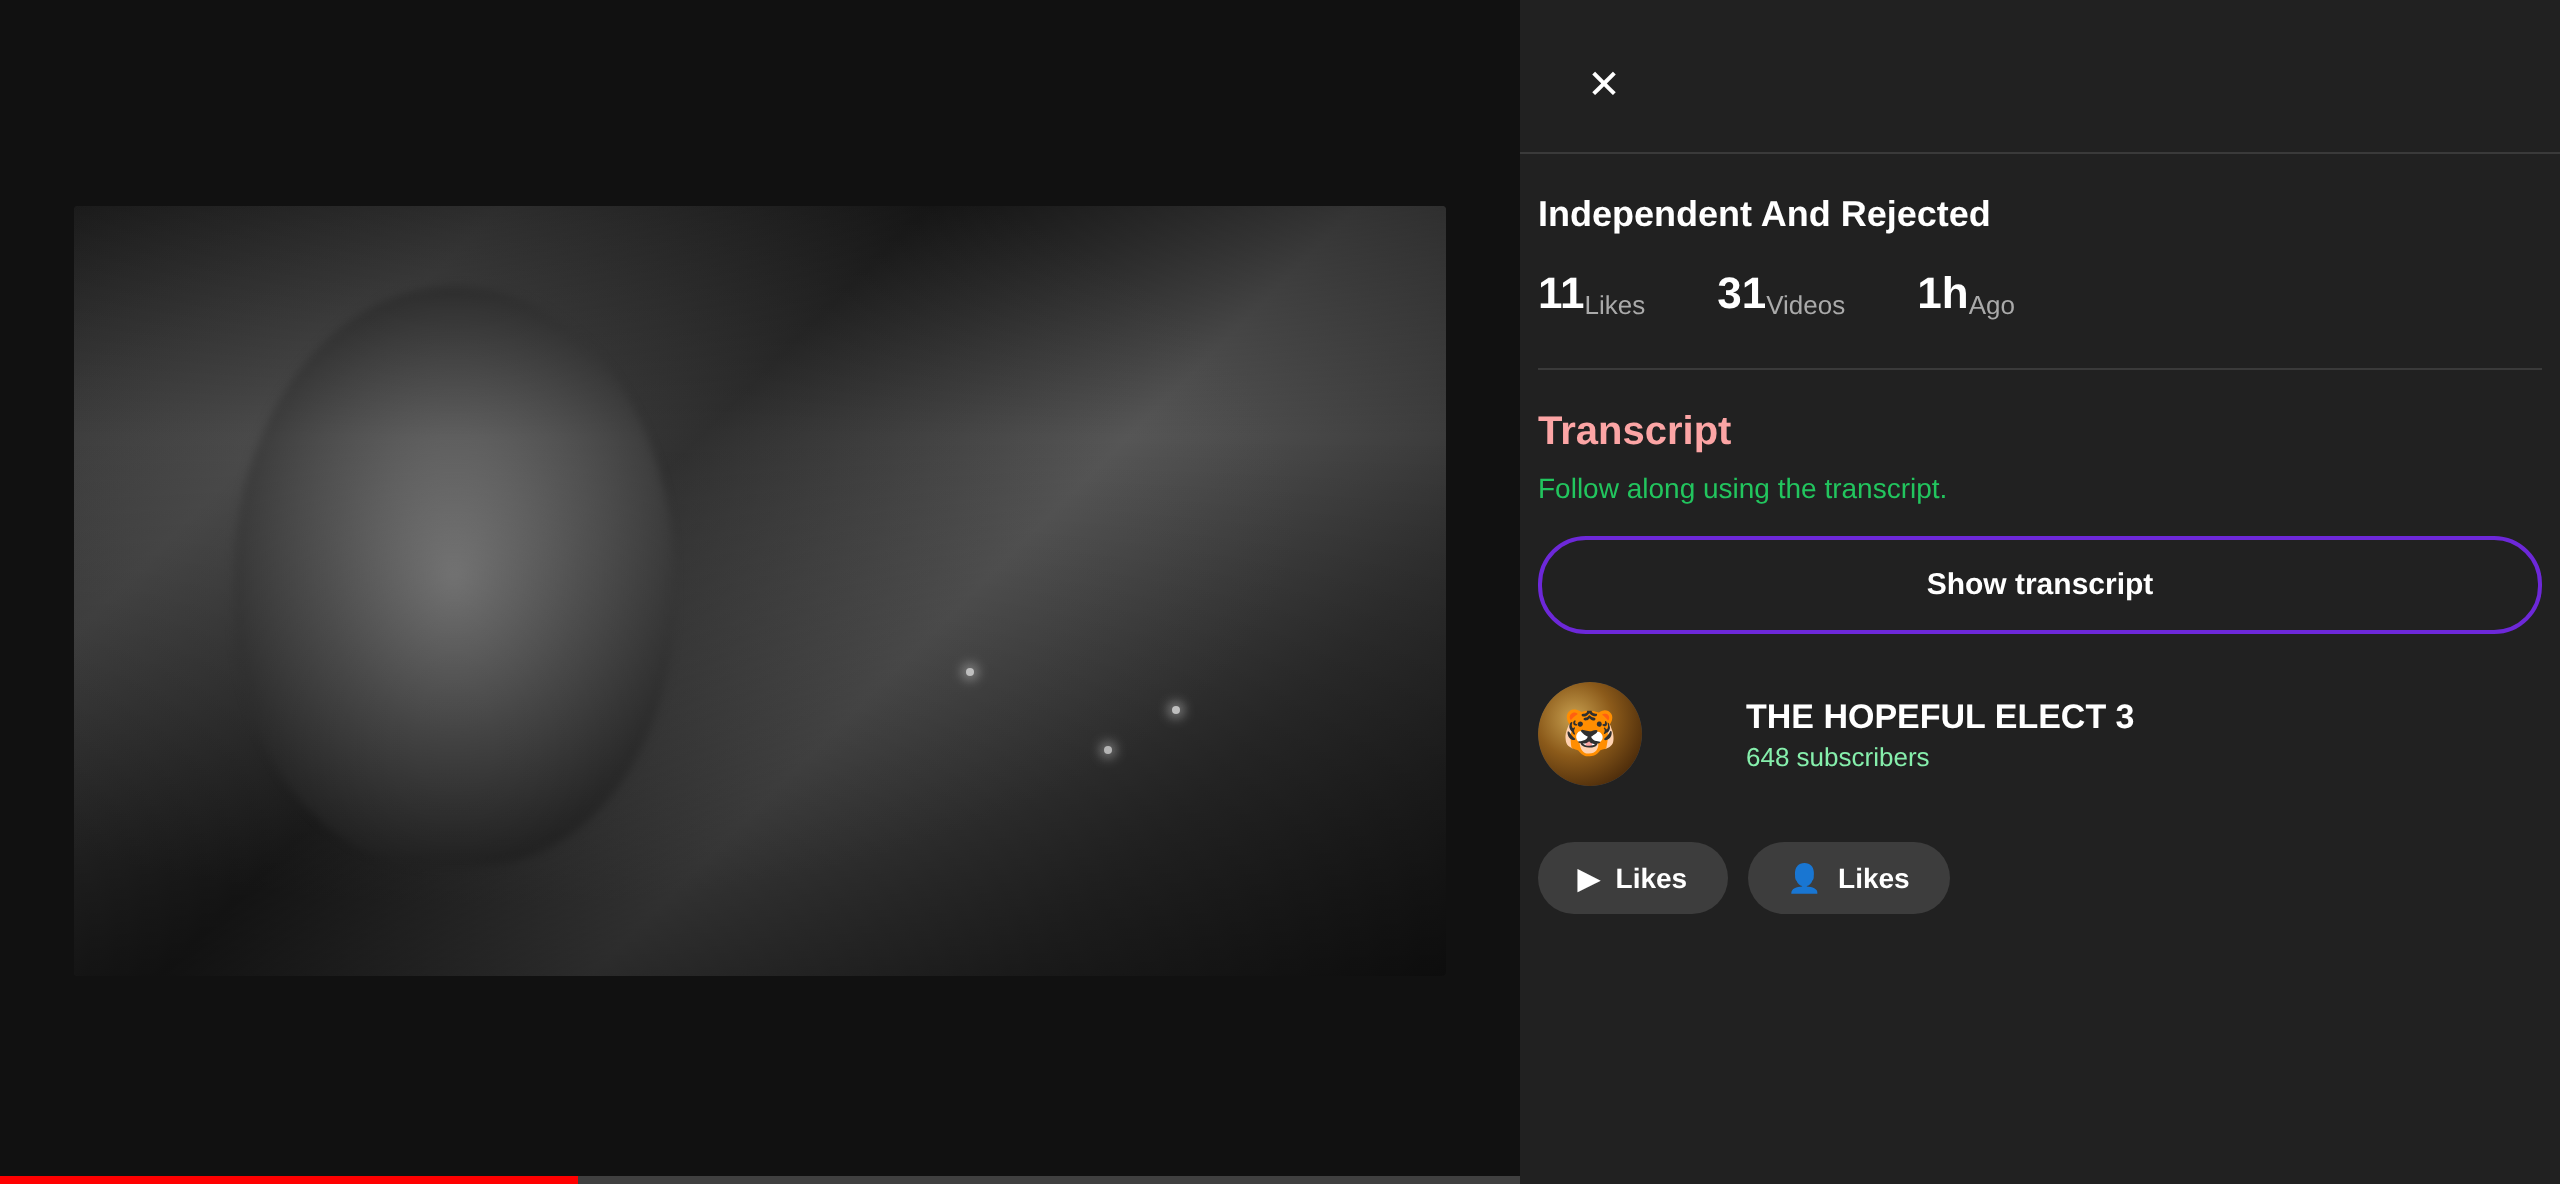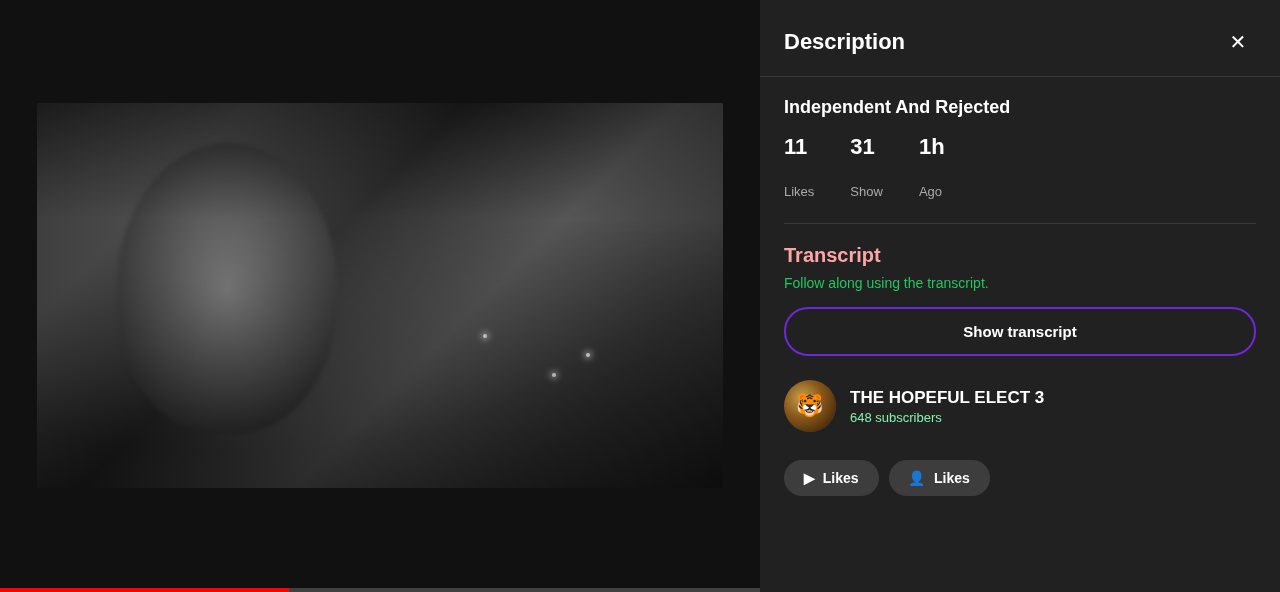--- a/index.html
+++ b/index.html
@@ -120,43 +120,42 @@
       justify-content: center;
       cursor: pointer;
       border-radius: 50%;
       background: transparent;
       border: none;
       color: #fff;
       font-size: 20px;
     }
 
     .panel-content {
-      padding: 20px 24px;
+      padding: 20px 9px;
       flex: 1;
       overflow-y: auto;
     }
 
     .video-title {
       font-size: 18px;
       font-weight: 700;
       color: #fff;
       margin-bottom: 16px;
     }
 
     .stats-row {
       display: flex;
       gap: 36px;
       margin-bottom: 24px;
     }
 
     .stat-item {
       display: flex;
-      flex-direction: column;
-      align-items: flex-start;
-      gap: 16px;
+      flex-direction: row;
+      align-items: flex-end;
     }
 
     .stat-number {
       font-size: 22px;
       font-weight: 700;
       color: #fff;
     }
 
     .stat-label {
       font-size: 13px;
@@ -227,20 +226,21 @@
       background: radial-gradient(circle at 35% 35%, #c8a050 0%, #8b5a1a 40%, #4a2a0a 80%);
       border-radius: 50%;
       display: flex;
       align-items: center;
       justify-content: center;
       font-size: 22px;
     }
 
     .channel-info {
       flex: 1;
+      margin-left: 38px;
     }
 
     .channel-name {
       font-size: 17px;
       font-weight: 700;
       color: #fff;
       line-height: 1.3;
     }
 
     .channel-subs {
@@ -290,36 +290,35 @@
     <div class="spark" style="top:65%;left:80%;"></div>
   </div>
   <div class="progress-bar-container">
     <div class="progress-bar-fill"></div>
   </div>
 </div>
 
 <div class="description-panel">
 
   <div class="panel-header">
-    <span class="panel-title">Description</span>
     <button class="close-btn">✕</button>
   </div>
 
   <div class="panel-content">
 
     <div class="video-title">Independent And Rejected</div>
 
     <div class="stats-row">
       <div class="stat-item">
         <span class="stat-number">11</span>
         <span class="stat-label">Likes</span>
       </div>
       <div class="stat-item">
         <span class="stat-number">31</span>
-        <span class="stat-label">Show</span>
+        <span class="stat-label">Videos</span>
       </div>
       <div class="stat-item">
         <span class="stat-number">1h</span>
         <span class="stat-label">Ago</span>
       </div>
     </div>
 
     <div class="divider"></div>
 
     <div class="transcript-section">

